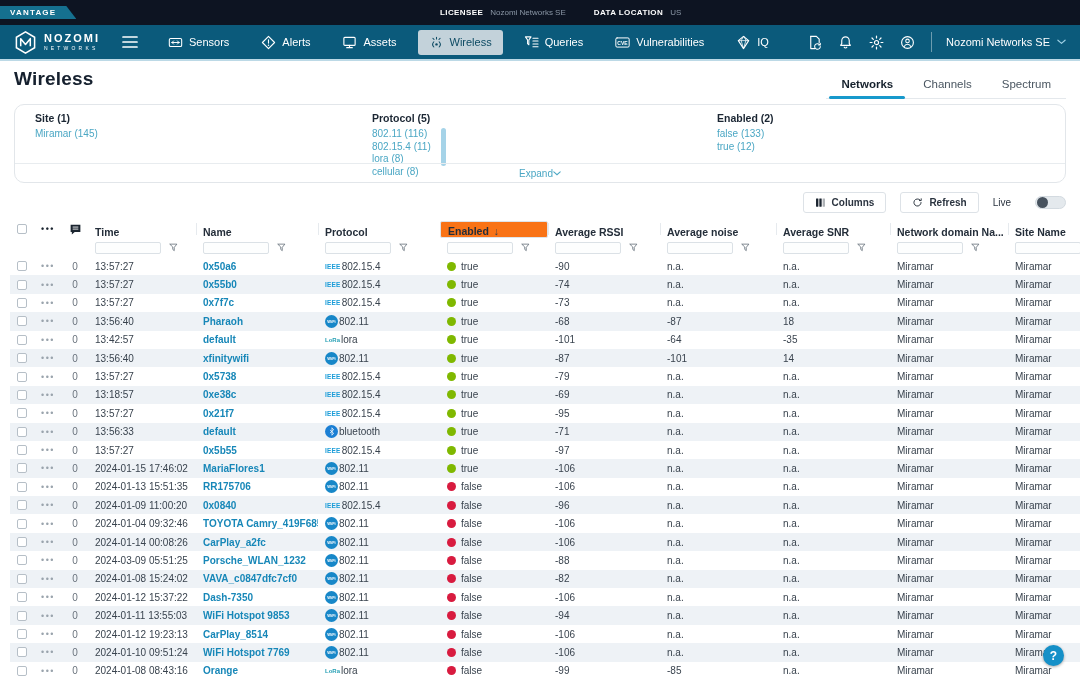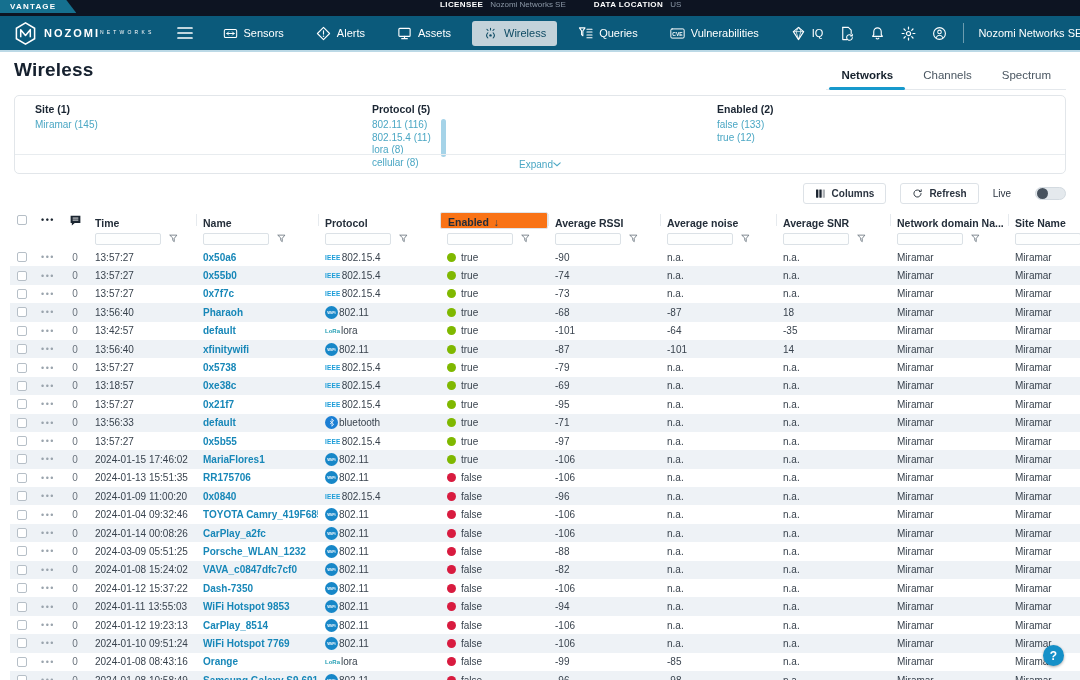--- a/index.html
+++ b/index.html
@@ -1,34 +1,34 @@
 <!DOCTYPE html>
 <html style="--nav: #0b5a7b; --accent: #1799cc; --green: #7fb800; --red: #d81b3f; --link: #1787b8;"><head>
 <meta charset="utf-8">
 <style>
   *{box-sizing:border-box;margin:0;padding:0}
   html,body{width:1080px;height:680px;overflow:hidden}
   body{font-family:"Liberation Sans",sans-serif;background:#fff;color:#2b3440;position:relative}
 
   
-  .topstrip{height:16px;background:#0d1422;display:flex;align-items:flex-start;position:relative}
+  .topstrip{height:25px;background:#0d1422;display:flex;align-items:center;position:relative}
   .vantage{height:13px;background:#15708f;color:#fff;font-size:8px;font-weight:bold;letter-spacing:1.2px;
     display:flex;align-items:center;padding:0 20px 0 10px;
     clip-path:polygon(0 0,calc(100% - 10px) 0,100% 100%,0 100%)}
   .strip-center{position:absolute;left:440px;display:flex;gap:7px;align-items:center;font-size:8px;white-space:nowrap}
   .strip-label{color:#fff;font-weight:bold;letter-spacing:.4px}
   .strip-value{color:#8b97a6}
   .strip-gap{width:14px}
 
   
   .navbar{height:36px;background:var(--nav,#0b5a7b);display:flex;align-items:center;padding:0 14px;
     border-bottom:2px solid #bcd9e6;color:#fff}
   .logo{display:flex;align-items:center;gap:7px}
   .logo svg{width:23px;height:23px}
-  .logo-text{display:flex;flex-direction:row;line-height:1}
+  .logo-text{display:flex;flex-direction:column;line-height:1}
   .logo-line1{font-size:11px;font-weight:bold;letter-spacing:2px}
   .logo-line2{font-size:5px;letter-spacing:3.2px;margin-top:2px}
   .hamburger{margin:0 14px 0 22px;display:flex;align-items:center;cursor:pointer}
   .hamburger svg{width:16px;height:14px}
   .nav-items{display:flex;align-items:flex-start}
   .nav-item{display:flex;align-items:center;gap:6px;font-size:11px;padding:5px 11px;border-radius:3px;margin:0 5px;cursor:pointer;white-space:nowrap}
   .nav-item .icon{display:flex}
   .nav-item .icon svg{width:15px;height:15px}
   .nav-item.active{background:#c3d2da;color:#0d4a63}
   .nav-right{margin-left:auto;display:flex;align-items:center;gap:16px}
@@ -39,21 +39,21 @@
 
   
   .pagehead{display:flex;align-items:flex-end;justify-content:space-between;padding:7px 14px 0}
   .title{font-size:19px;font-weight:bold;color:#15202e;padding-bottom:9px;letter-spacing:.2px}
   .tabs{display:flex;border-bottom:1px solid #e4e8ec}
   .tab{font-size:11.5px;padding:6px 15px 8px;color:#4a5661;position:relative;cursor:pointer}
   .tab.active{color:#16212d;font-weight:bold}
   .tab.active::after{content:"";position:absolute;left:3px;right:3px;bottom:-1px;height:3px;background:var(--accent,#1799cc);border-radius:2px}
 
   
-  .fcard{margin:5px 14px 0;border:1px solid #e2e6ea;border-radius:5px;position:relative;height:79px;background:#fff}
+  .fcard{margin:5px 14px 0;border:1px solid #e2e6ea;border-radius:10px;position:relative;height:79px;background:#fff}
   .fgroup{position:absolute;top:7px}
   .fgroup.g0{left:20px}
   .fgroup.g1{left:357px;width:66px}
   .fgroup.g2{left:702px}
   .fgroup h4{font-size:10.5px;color:#1b2633;margin-bottom:4px;font-weight:bold}
   .fgroup a{display:block;font-size:10px;color:#4ba7c4;line-height:12.5px;text-decoration:none;cursor:pointer;white-space:nowrap}
   .fscroll{position:absolute;right:-8px;top:16px;width:5px;height:38px;background:#a5d3e8;border-radius:3px}
   .card-footer{position:absolute;left:0;right:0;bottom:0;height:19px;border-top:1px solid #e8ecef;display:flex;align-items:center;justify-content:center}
   .expand{font-size:10px;color:#4ba7c4;display:flex;align-items:center;cursor:pointer}
   .expand svg{width:8px;height:5px}

